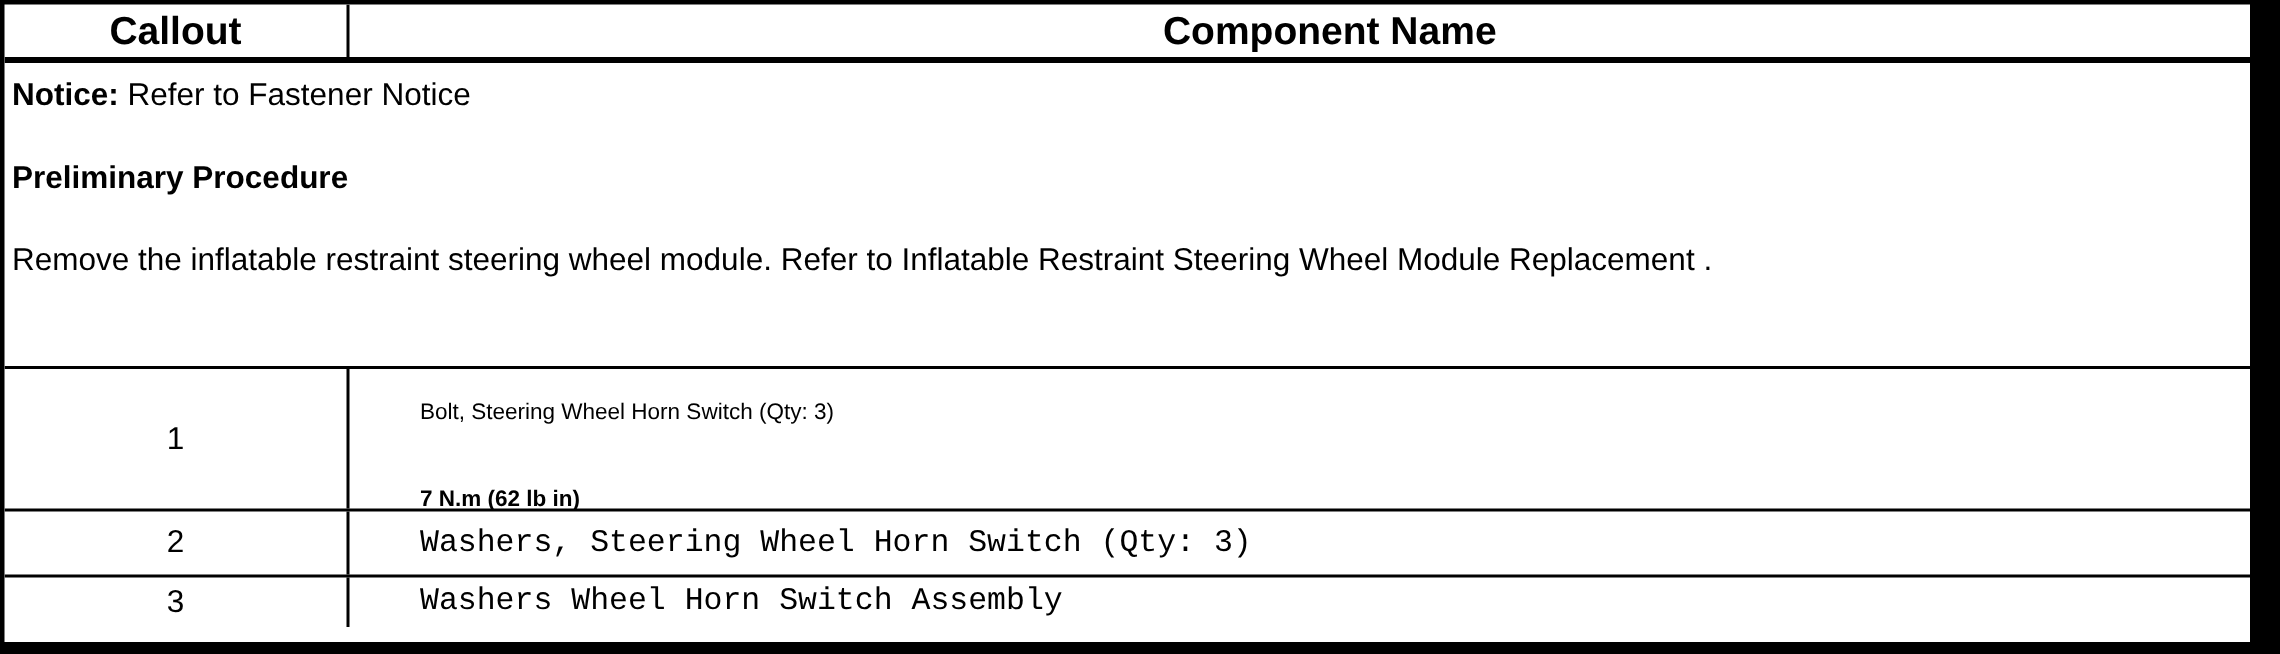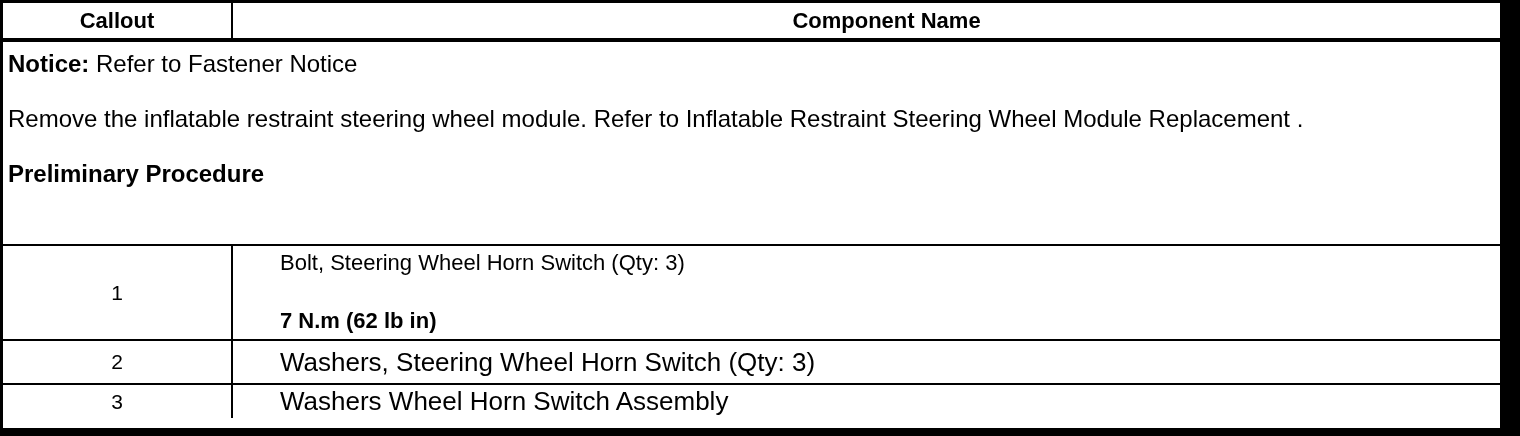--- a/index.html
+++ b/index.html
@@ -21,81 +21,82 @@
   .row { display: flex; width: 100%; }
   .header-row {
     height: 39px;
     border-bottom: 4px solid #000;
   }
   .header-cell {
     display: flex;
     align-items: center;
     justify-content: center;
     font-weight: bold;
-    font-size: 22px;
+    font-size: 26px;
   }
   .callout-col {
     width: 230px;
     flex: 0 0 230px;
     border-right: 2px solid #000;
   }
   .comp-col { flex: 1 1 auto; min-width: 0; margin-left: 40px; }
   .notice {
     height: 202px;
     padding: 9px 6px 0 5px;
-    font-size: 24px;
+    font-size: 21px;
     overflow: hidden;
   }
   .notice p {
     line-height: 25px;
     margin-bottom: 30px;
     white-space: pre-wrap;
   }
   .body-row { border-top: 2px solid #000; }
   .body-row .callout-col {
     display: flex;
     align-items: center;
     justify-content: center;
     font-size: 21px;
   }
   .row1 { height: 95px; }
   .row2 { height: 44px; }
   .row3 { height: 35px; }
   .comp-body {
-    padding: 4px 4px 0 7px;
-    font-size: 22px;
+    padding: 16px 4px 0 7px;
+    font-size: 15px;
   }
   .comp-body .comp-name { line-height: 25px; }
   .comp-body .torque {
     font-weight: bold;
     line-height: 25px;
     margin-top: 33px;
   }
   .row2 .comp-col, .row3 .comp-col {
     display: flex;
     align-items: center;
     padding: 0 4px 0 7px;
-    font-size: 26px;
+    font-size: 21px;
+    font-family: Liberation Mono, monospace;
   }
   b { font-weight: bold; }
 </style>
 </head>
 <body>
 
 <div class="doc">
 
   <div class="row header-row">
     <div class="header-cell callout-col">Callout</div>
     <div class="header-cell comp-col">Component Name</div>
   </div>
 
   <div class="notice">
     <p><b>Notice:</b><span> Refer to Fastener Notice</span></p>
+    <p><b>Preliminary Procedure</b><span></span></p>
     <p><b></b><span>Remove the inflatable restraint steering wheel module. Refer to Inflatable Restraint Steering Wheel Module Replacement .</span></p>
-    <p><b>Preliminary Procedure</b><span></span></p>
   </div>
 
   <div class="row body-row row1">
     <div class="callout-col">1</div>
     <div class="comp-col comp-body">
       <p class="comp-name">Bolt, Steering Wheel Horn Switch (Qty: 3)</p>
       <p class="torque">7 N.m (62 lb in)</p>
     </div>
   </div>
 

